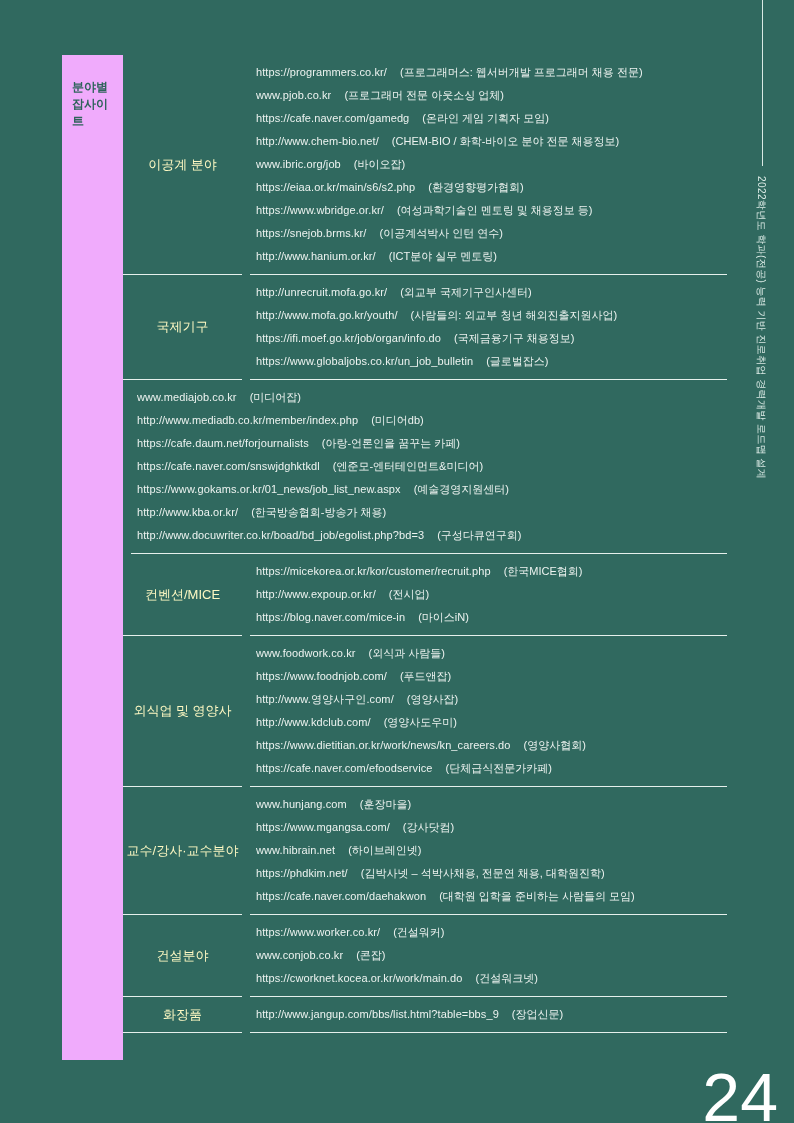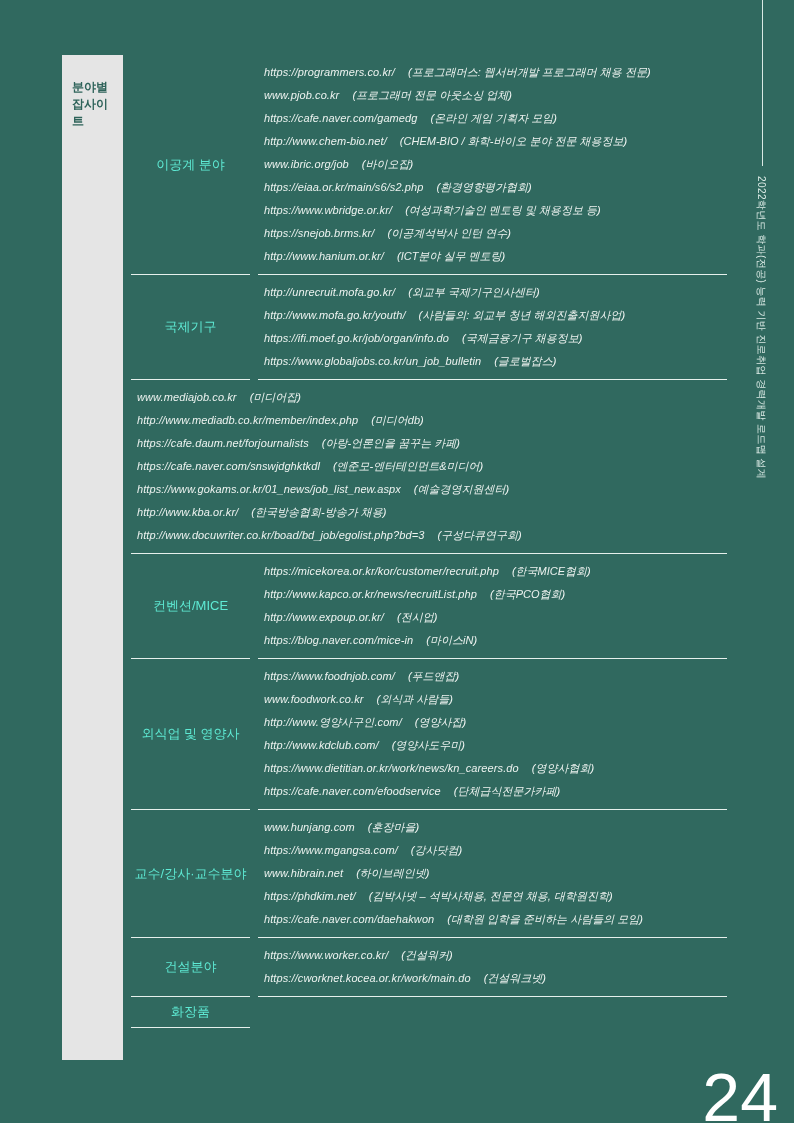--- a/index.html
+++ b/index.html
@@ -5,39 +5,38 @@
   * { margin:0; padding:0; box-sizing:border-box; }
   html, body { width:794px; height:1123px; }
   body {
     position:relative;
     background:#30695f;
     font-family:"Liberation Sans", sans-serif;
     overflow:hidden;
   }
   .sidebar-box {
     position:absolute; left:62px; top:55px; width:61px; height:1005px;
-    background:#e5e5e5; color:#2e635a;
+    background:#f0abfc; color:#2e635a;
     font-weight:bold; font-size:12px; line-height:17px;
     padding:24px 4px 0 10px;
   }
   .jobsite-table {
     position:absolute; left:123px; top:55px; width:604px;
   }
   .trow { display:flex; align-items:stretch; }
   .cat-cell {
-    width:119px; margin-left:8px;
+    width:119px; 
     border-bottom:1px solid #e6f0ec;
     display:flex; align-items:center; justify-content:center;
-    color:#5eead4; font-size:13px; text-align:center; padding:6px 2px;
+    color:#fef9c3; font-size:13px; text-align:center; padding:6px 2px;
   }
   .links-cell {
     flex:1; margin-left:8px;
     border-bottom:1px solid #e6f0ec;
     padding:6px 0 6px 6px;
-    font-style:italic;
   }
   .link-line {
     font-size:11px; line-height:23px; color:#edf3f0; white-space:nowrap;
     overflow:hidden;
   }
   .link-url { letter-spacing:.1px; }
   .link-desc { margin-left:13px; }
   .side-rule {
     position:absolute; left:762px; top:0; width:1px; height:166px;
     background:#d9e9e4;
@@ -113,34 +112,33 @@
 
   <div class="link-line"><span class="link-url">http://www.docuwriter.co.kr/boad/bd_job/egolist.php?bd=3</span><span class="link-desc">(구성다큐연구회)</span></div>
 </div>
   </div>
 
   <div class="trow">
     <div class="cat-cell">컨벤션/MICE</div>
     <div class="links-cell">
   <div class="link-line"><span class="link-url">https://micekorea.or.kr/kor/customer/recruit.php</span><span class="link-desc">(한국MICE협회)</span></div>
 
-  <div class="link-line"><span class="link-url">http://www.kapco.or.kr/news/recruitList.php</span><span class="link-desc">(한국PCO협회)</span></div>
 
   <div class="link-line"><span class="link-url">http://www.expoup.or.kr/</span><span class="link-desc">(전시업)</span></div>
 
   <div class="link-line"><span class="link-url">https://blog.naver.com/mice-in</span><span class="link-desc">(마이스iN)</span></div>
 </div>
   </div>
 
   <div class="trow">
     <div class="cat-cell">외식업 및 영양사</div>
     <div class="links-cell">
+  <div class="link-line"><span class="link-url">www.foodwork.co.kr</span><span class="link-desc">(외식과 사람들)</span></div>
+
   <div class="link-line"><span class="link-url">https://www.foodnjob.com/</span><span class="link-desc">(푸드앤잡)</span></div>
-
-  <div class="link-line"><span class="link-url">www.foodwork.co.kr</span><span class="link-desc">(외식과 사람들)</span></div>
 
   <div class="link-line"><span class="link-url">http://www.영양사구인.com/</span><span class="link-desc">(영양사잡)</span></div>
 
   <div class="link-line"><span class="link-url">http://www.kdclub.com/</span><span class="link-desc">(영양사도우미)</span></div>
 
   <div class="link-line"><span class="link-url">https://www.dietitian.or.kr/work/news/kn_careers.do</span><span class="link-desc">(영양사협회)</span></div>
 
   <div class="link-line"><span class="link-url">https://cafe.naver.com/efoodservice</span><span class="link-desc">(단체급식전문가카페)</span></div>
 </div>
   </div>
@@ -158,27 +156,31 @@
 
   <div class="link-line"><span class="link-url">https://cafe.naver.com/daehakwon</span><span class="link-desc">(대학원 입학을 준비하는 사람들의 모임)</span></div>
 </div>
   </div>
 
   <div class="trow">
     <div class="cat-cell">건설분야</div>
     <div class="links-cell">
   <div class="link-line"><span class="link-url">https://www.worker.co.kr/</span><span class="link-desc">(건설워커)</span></div>
 
+  <div class="link-line"><span class="link-url">www.conjob.co.kr</span><span class="link-desc">(콘잡)</span></div>
 
   <div class="link-line"><span class="link-url">https://cworknet.kocea.or.kr/work/main.do</span><span class="link-desc">(건설워크넷)</span></div>
 </div>
   </div>
 
   <div class="trow">
     <div class="cat-cell">화장품</div>
+    <div class="links-cell">
+  <div class="link-line"><span class="link-url">http://www.jangup.com/bbs/list.html?table=bbs_9</span><span class="link-desc">(장업신문)</span></div>
+</div>
   </div>
 </div>
 
 <div class="side-rule"></div>
 <div class="side-text">
   <span>2022학년도 학과(전공) 능력 기반 진로취업 경력개발 로드맵 설계</span>
 </div>
 
 <div class="page-num">24</div>
 

